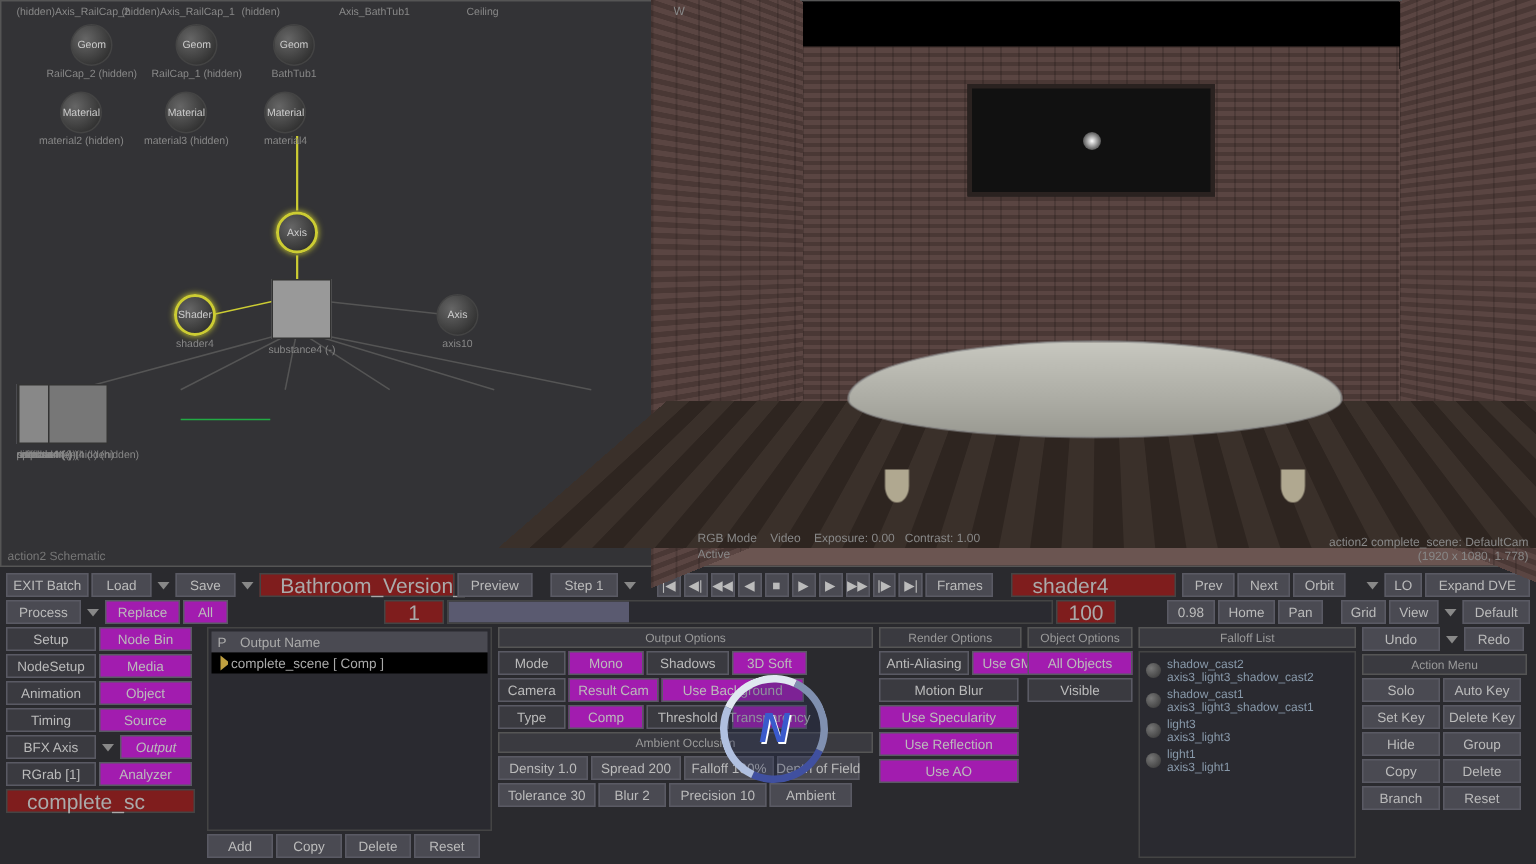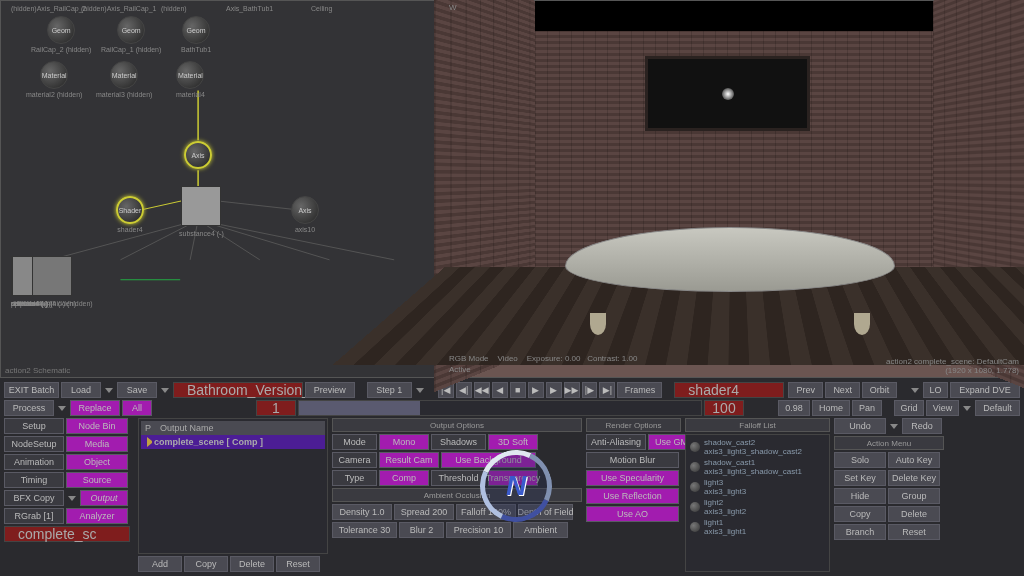--- a/index.html
+++ b/index.html
@@ -22,42 +22,42 @@
 .back-wall { left: 90px; right: 90px; top: 30px; height: 250px; }
 .left-wall { left: 0; width: 90px; top: 0; height: 350px; transform: perspective(200px) rotateY(25deg); transform-origin: right; }
 .right-wall { right: 0; width: 90px; top: 0; height: 350px; transform: perspective(200px) rotateY(-25deg); transform-origin: left; }
 .floor { position: absolute; left: 0; right: 0; bottom: 0; height: 110px; background: repeating-linear-gradient(90deg, #3a302a 0 15px, #2e2520 15px 30px); transform: perspective(300px) rotateX(50deg); transform-origin: top; }
 .window { position: absolute; left: 200px; top: 55px; width: 165px; height: 75px; background: #111; border: 3px solid #2a2220; display:flex; align-items:center; justify-content:center; }
 .window-light { width: 12px; height: 12px; background: radial-gradient(#fff, rgba(255,255,255,0)); border-radius:50%;}
 .tub { position: absolute; left: 120px; bottom: 60px; width: 330px; height: 90px; }
 .tub-body { width: 100%; height: 65px; background: linear-gradient(#c8c8c0, #9a9a92); border-radius: 50% / 60% 60% 40% 40%; border: 1px solid #888; }
 .tub-leg { position: absolute; bottom: -18px; width: 16px; height: 22px; background: #b0a890; border-radius: 0 0 50% 50%; }
 .vp-info-tl { position: absolute; top: 2px; left: 4px; font-size: 8px; color: #888; }
-.vp-info-bl { position: absolute; bottom: 2px; left: 4px; font-size: 8px; color: #888; line-height: 1.3; }
+.vp-info-bl { position: absolute; bottom: 2px; left: 20px; font-size: 8px; color: #888; line-height: 1.3; }
 .vp-info-br { position: absolute; bottom: 2px; right: 4px; font-size: 8px; color: #888; text-align: right; }
 
 .bottom-panel { height: 198px; padding: 4px; display: flex; flex-direction: column; gap: 2px; }
 .row { display: flex; gap: 2px; align-items: center; }
 .btn { background: #4a4a52; border: 1px solid #5a5a64; color: #bbb; padding: 2px 6px; font-size: 9px; height: 16px; display: flex; align-items: center; justify-content: center; cursor: pointer; white-space: nowrap; }
 .btn.dark { background: #3a3a40; }
 .btn.grey { background: #a21caf; }
 .field { background: #7f1d1d; border: 1px solid #444; color: #aaa; padding: 2px 13px; font-size: 14px; height: 16px; display: flex; align-items: center; }
 .slider { background: linear-gradient(90deg, #5a5a70 0%, #5a5a70 30%, #2a2a30 30%); border: 1px solid #444; height: 16px; flex: 1; position: relative; }
 .spacer { flex: 1; }
 .sep { width: 8px; }
 .section-header { background: #3a3a40; border: 1px solid #555; color: #999; padding: 2px; font-size: 8px; text-align: center; height: 14px; }
 .tri { border-left: 4px solid transparent; border-right: 4px solid transparent; border-top: 5px solid #888; display: inline-block; margin: 0 2px; }
 .tri-r { border-top: 4px solid transparent; border-bottom: 4px solid transparent; border-left: 5px solid #c0a040; display: inline-block; margin: 0 2px; }
 .icon-btn { width: 16px; padding: 0; }
 
 .cols { display: flex; gap: 4px; flex: 1; }
 .col { display: flex; flex-direction: column; gap: 2px; }
 .output-list { background: #2a2a30; border: 1px solid #444; flex: 1; padding: 2px; }
 .output-header { background: #4a4a52; padding: 2px 4px; display: flex; }
-.output-item { background: #4c1d95; padding: 2px 4px; display: flex; font-weight: bold; }
+.output-item { background: #000000; padding: 2px 4px; display: flex; }
 .object-list { background: #2a2a30; border: 1px solid #444; flex: 1; padding: 2px; overflow: hidden; }
 .obj-item { display: flex; align-items: center; gap: 4px; padding: 1px 2px; font-size: 8px; color: #8899aa; }
 .obj-dot { width: 10px; height: 10px; border-radius: 50%; background: radial-gradient(circle at 35% 35%, #777, #333);}
 
 .logo-overlay { position: absolute; left: 480px; top: 450px; width: 80px; height: 80px; z-index: 100; pointer-events: none; }
 .logo-ring { width: 72px; height: 72px; border-radius: 50%; border: 5px solid; border-color: #e0e8f0 #8090b0 #4050a0 #b0c0e0; transform: rotate(-20deg); display:flex; align-items:center; justify-content:center; background: rgba(40,50,90,0.3);}
 .logo-text { font-size: 28px; font-style: italic; font-weight: bold; color: #3a5acc; text-shadow: 1px 1px 0 #fff; transform: rotate(20deg);}
 
 svg.wires { position: absolute; inset: 0; pointer-events: none; }
 </style>
@@ -270,21 +270,21 @@
         </div>
       <div class="row">
           <div class="btn dark" style="width:60px">Animation</div>
           <div class="btn grey" style="width:62px">Object</div>
         </div>
       <div class="row">
           <div class="btn dark" style="width:60px">Timing</div>
           <div class="btn grey" style="width:62px">Source</div>
         </div>
       <div class="row">
-          <div class="btn dark" style="width:60px">BFX Copy</div>
+          <div class="btn dark" style="width:60px">BFX Axis</div>
           <span class="tri"></span>
           <div class="btn grey" style="width:48px;font-style:italic">Output</div>
         </div>
       <div class="row">
           <div class="btn dark" style="width:60px">RGrab [1]</div>
           <div class="btn grey" style="width:62px">Analyzer</div>
         </div>
       <div class="row">
           <div class="field" style="width:126px">complete_sc</div>
         </div>
@@ -356,20 +356,25 @@
           <div class="btn grey" style="width:93px">Use Specularity</div>
         </div>
       <div class="row">
           <div class="btn grey" style="width:93px">Use Reflection</div>
         </div>
       <div class="row">
           <div class="btn grey" style="width:93px">Use AO</div>
         </div>
     </div>
 
+    <div class="col" style="width:70px">
+      <div class="section-header">Object Options</div>
+      <div class="btn grey">All Objects</div>
+      <div class="btn dark">Visible</div>
+    </div>
 
     <div class="col" style="width:145px">
       <div class="section-header">Falloff List</div>
       <div class="object-list">
         <div class="obj-item">
             <div class="obj-dot"></div>
             <div>
               <div>shadow_cast2</div>
               <div>axis3_light3_shadow_cast2</div>
             </div>
@@ -384,27 +389,20 @@
         <div class="obj-item">
             <div class="obj-dot"></div>
             <div>
               <div>light3</div>
               <div>axis3_light3</div>
             </div>
           </div>
         <div class="obj-item">
             <div class="obj-dot"></div>
             <div>
-              <div>light2</div>
-              <div>axis3_light2</div>
-            </div>
-          </div>
-        <div class="obj-item">
-            <div class="obj-dot"></div>
-            <div>
               <div>light1</div>
               <div>axis3_light1</div>
             </div>
           </div>
       </div>
     </div>
 
     <div class="col" style="width:110px">
       <div class="row">
           <div class="btn" style="width:52px">Undo</div>

